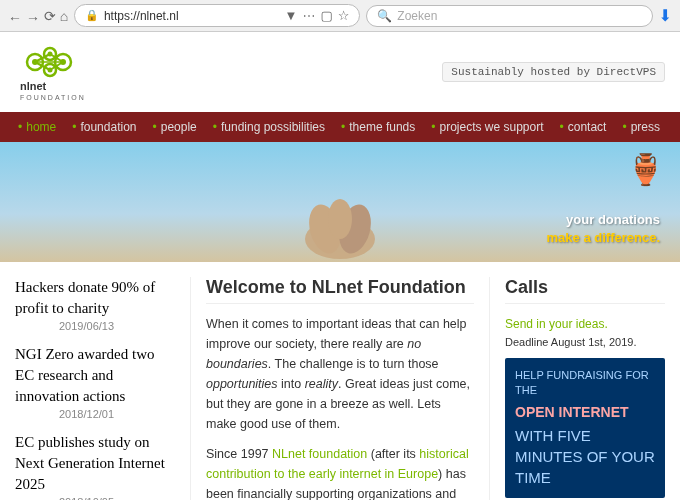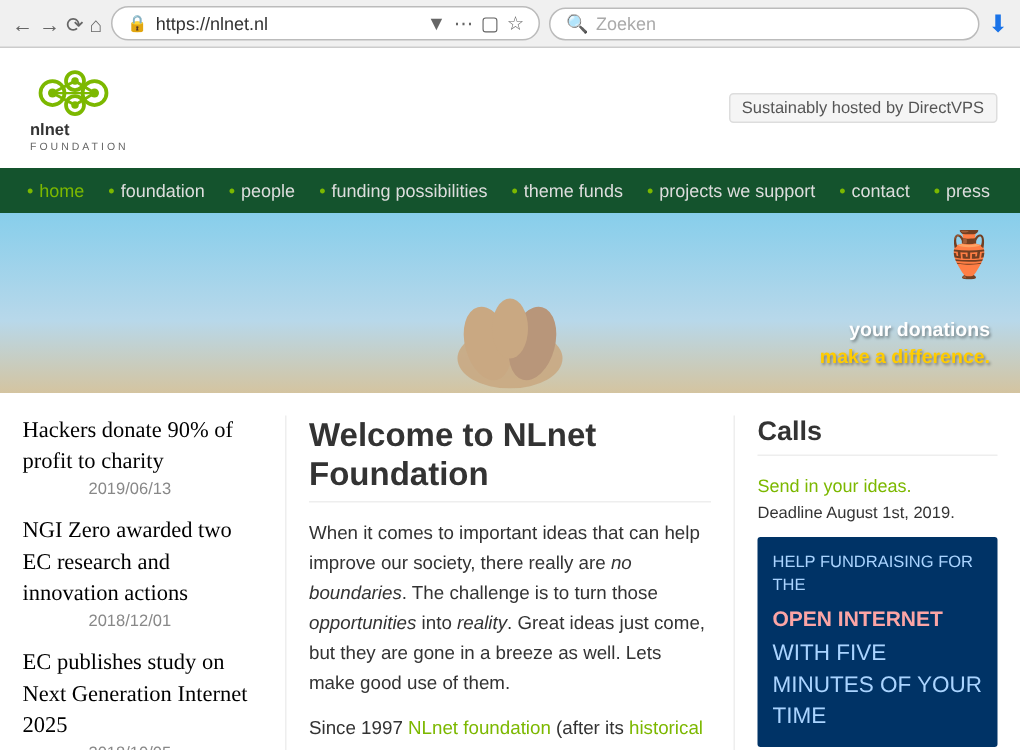--- a/index.html
+++ b/index.html
@@ -51,25 +51,26 @@
     .logo-area { display: flex; align-items: center; gap: 8px; }
     .logo-svg { width: 80px; height: 60px; }
     .hosted-badge {
       margin-left: auto;
       background: #f5f5f5;
       border: 1px solid #ddd;
       padding: 3px 8px;
       font-size: 11px;
       color: #555;
       border-radius: 3px;
+      font-family: Liberation Mono, monospace;
     }
 
     
     .main-nav {
-      background: #14532d;
+      background: #7f1d1d;
       padding: 0 10px;
       display: flex;
       align-items: center;
       height: 30px;
     }
     .nav-item {
       color: #ddd;
       font-size: 12px;
       padding: 0 8px;
       cursor: pointer;
@@ -145,21 +146,21 @@
     .news-date { color: #888; font-size: 11px; display: block; margin-top: 1px; margin-left: 44px; }
 
     
     .main-col {
       flex: 1;
       padding: 0 15px;
       border-left: 1px solid #eee;
       border-right: 1px solid #eee;
     }
     .main-col h2 {
-      font-size: 22px;
+      font-size: 18px;
       font-weight: bold;
       color: #333;
       margin-bottom: 10px;
       border-bottom: 1px solid #eee;
       padding-bottom: 5px;
     }
     .main-col p {
       font-size: 12.5px;
       line-height: 1.6;
       color: #333;

